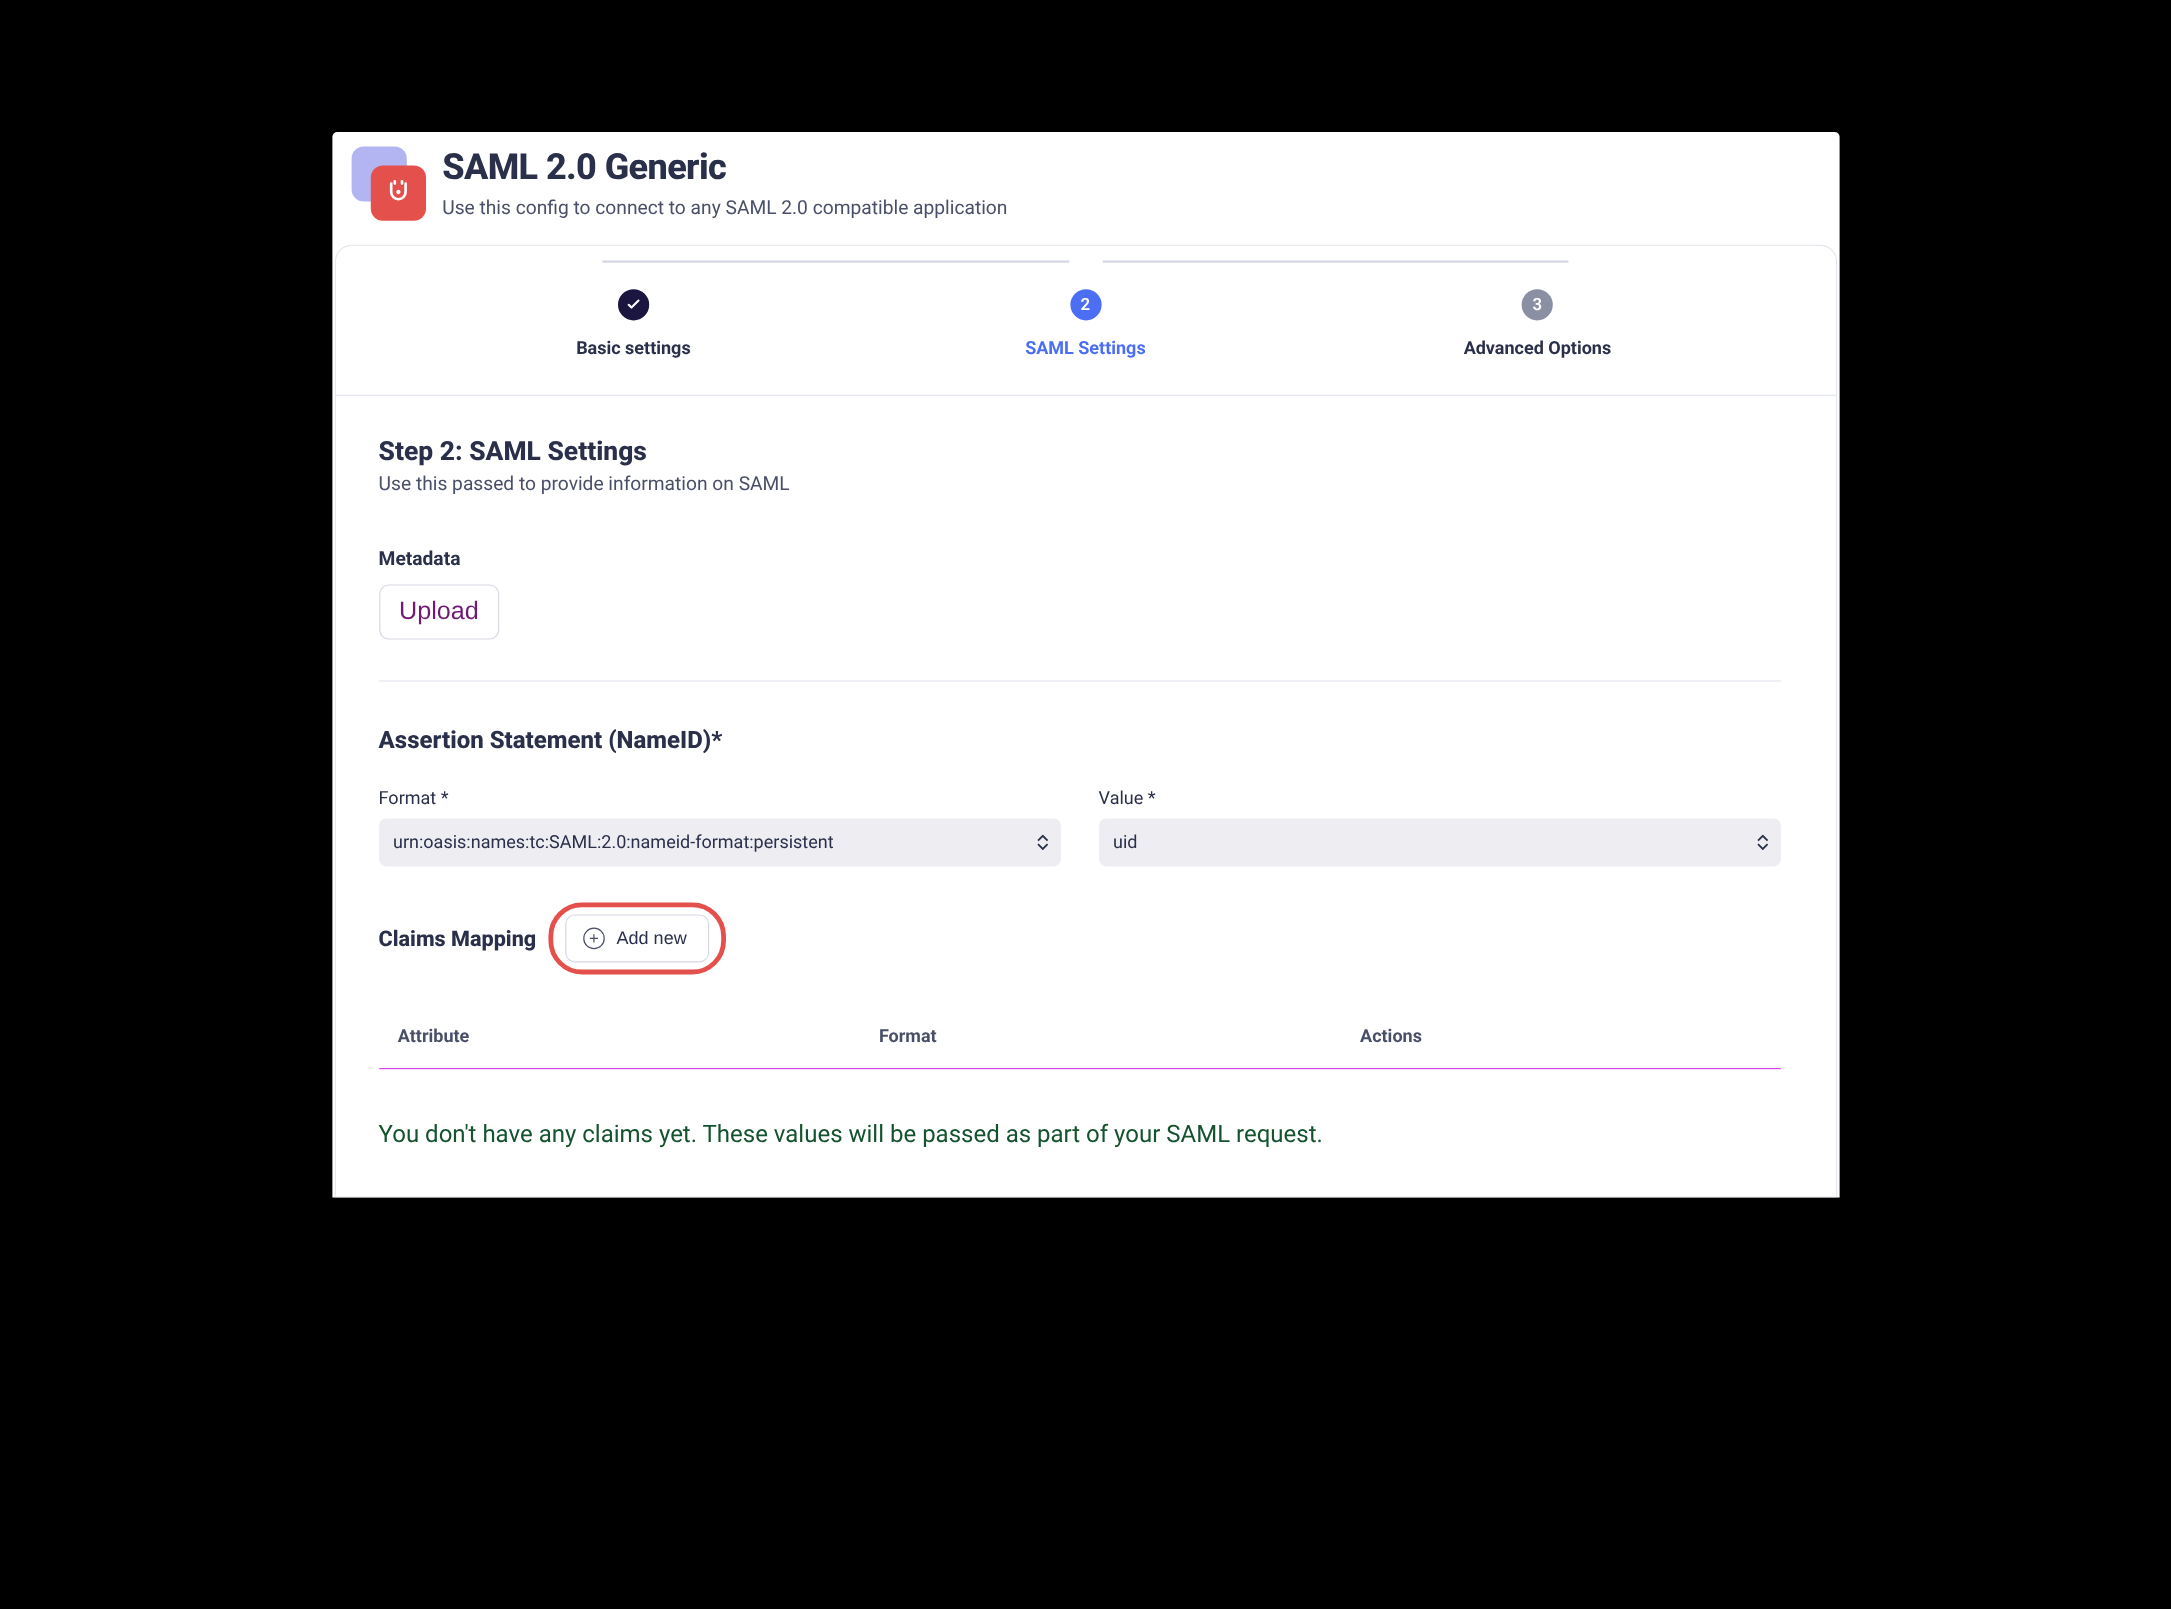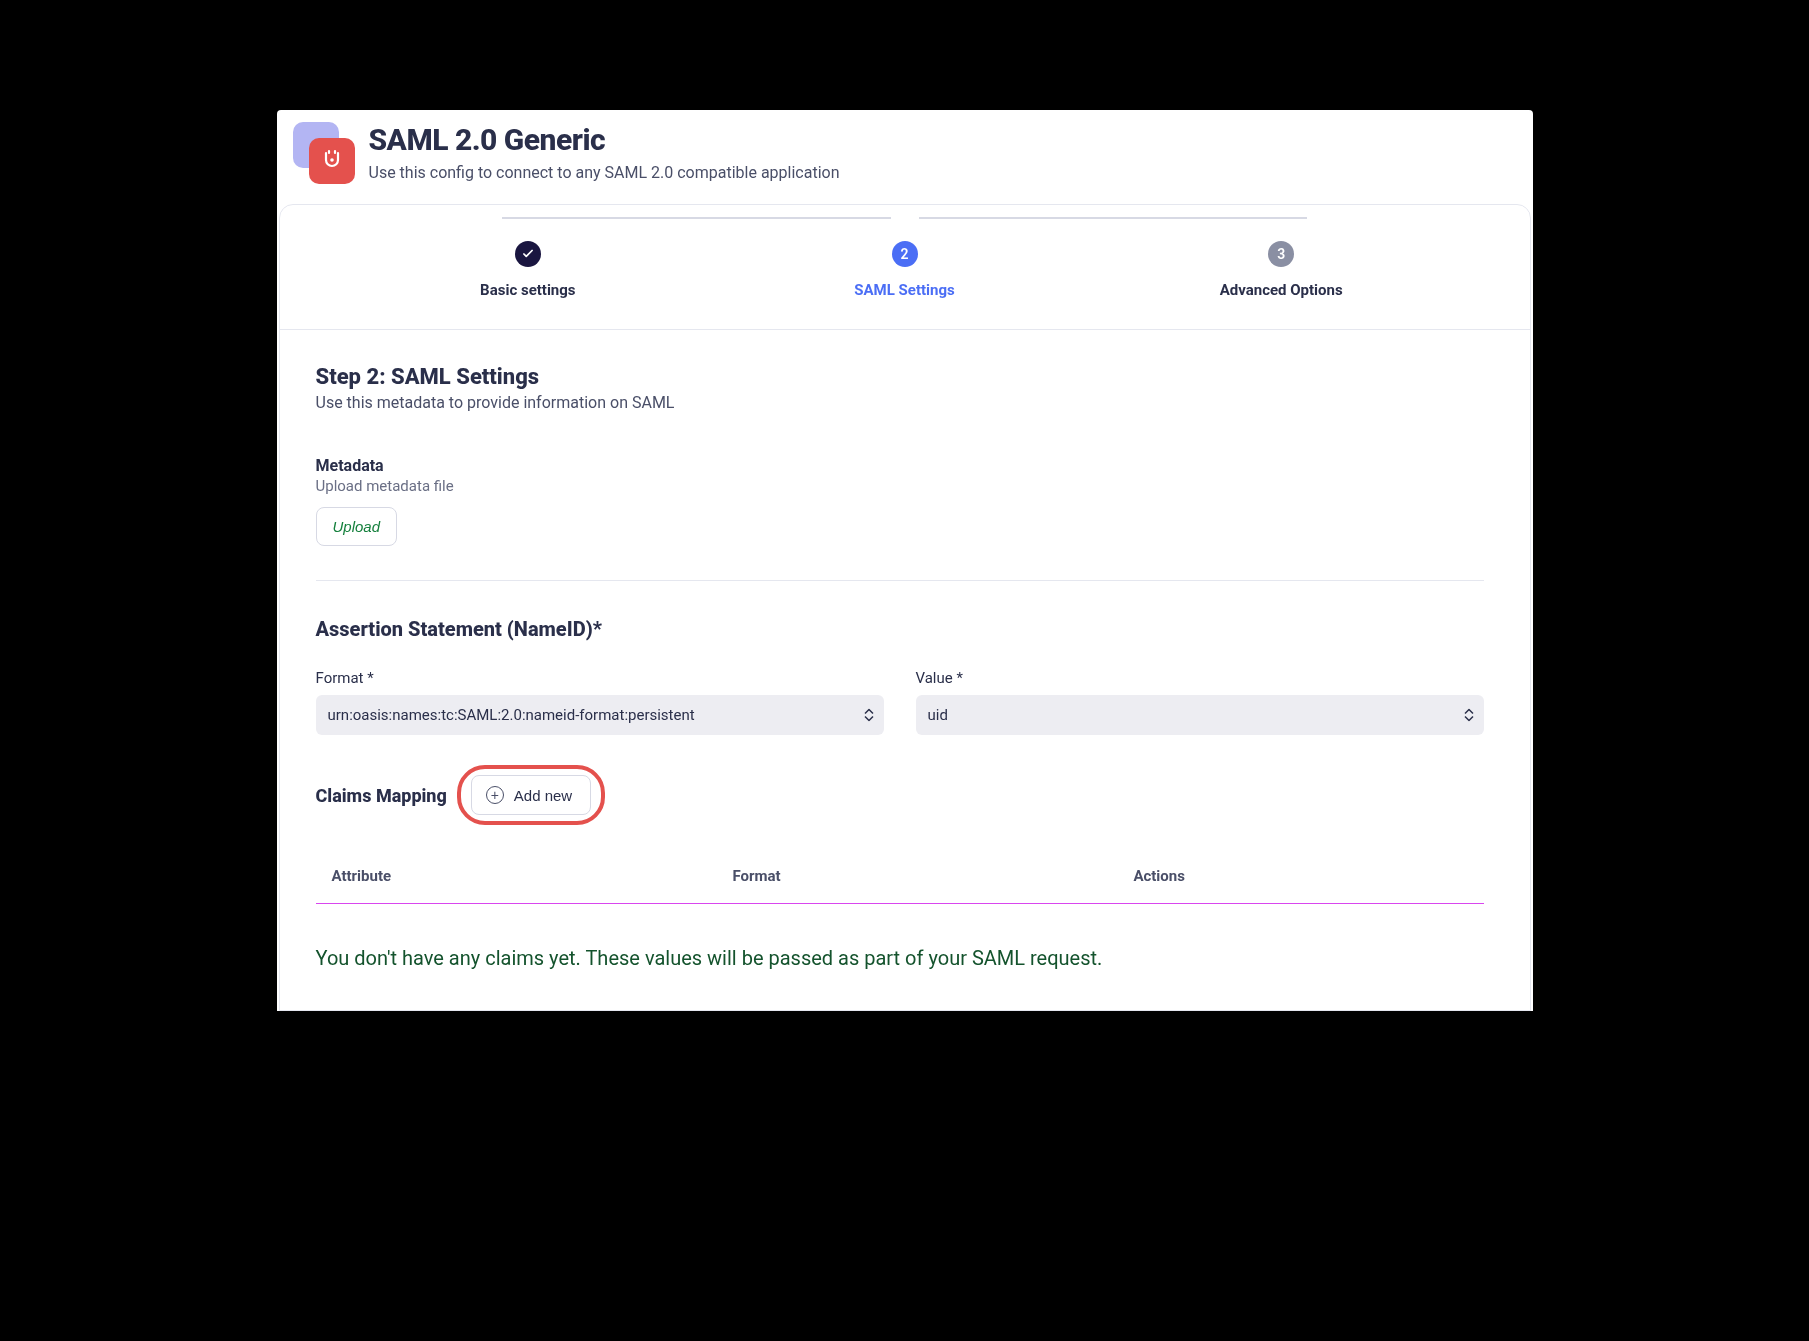--- a/index.html
+++ b/index.html
@@ -74,21 +74,21 @@
   .line1 { left: calc(16.66% + 14px); right: calc(50% + 14px); }
   .line2 { left: calc(50% + 14px); right: calc(16.66% + 14px); }
   .content { padding: 34px 46px 20px 36px; }
   .step-title { font-size: 22px; font-weight: 800; color:#2a2f4a; }
   .step-sub { font-size: 16px; color:#4a4f68; margin-top: 4px; }
   .section { margin-top: 44px; }
   .section-title { font-size: 16px; font-weight: 700; color:#2a2f4a; }
   .section-sub { font-size: 15px; color:#6a6f85; margin-top: 2px; }
   .upload-btn {
     margin-top: 12px; border:1px solid #d7d9e4; background:#fff; border-radius:8px;
-    padding: 10px 16px; font-size:15px; color:#15803d; cursor:pointer;font-style:italic;
+    padding: 10px 16px; font-size:21px; color:#701a75; cursor:pointer;
   }
   hr.sep { border:none; border-top:1px solid #e5e7ef; margin-top: 34px; }
   .assertion-title { font-size: 20px; font-weight: 800; color:#2a2f4a; margin-top: 36px; }
   .row { display:flex; gap: 32px; margin-top: 28px; }
   .field { flex:1; display:flex; flex-direction:column; }
   .field-label { font-size:15px; color:#2a2f4a; margin-bottom:8px; }
   .select {
     background:#ededf2; border:none; border-radius:6px; height:40px;
     padding: 0 36px 0 12px; font-size:15px; color:#2a2f4a;
     display:flex; align-items:center; position:relative; cursor:pointer;
@@ -168,25 +168,24 @@
       </div>
 
       <div class="step">
         <div class="step-circle circle-todo">3</div>
         <div class="step-label label-todo">Advanced Options</div>
       </div>
     </div>
 
     <div class="content">
       <div class="step-title">Step 2: SAML Settings</div>
-      <div class="step-sub">Use this metadata to provide information on SAML</div>
+      <div class="step-sub">Use this passed to provide information on SAML</div>
 
       <div class="section">
         <div class="section-title">Metadata</div>
-        <div class="section-sub">Upload metadata file</div>
         <button class="upload-btn">
           <span>Upload</span>
         </button>
       </div>
 
       <hr class="sep">
 
       <div class="assertion-title">Assertion Statement (NameID)*</div>
 
       <div class="row">

